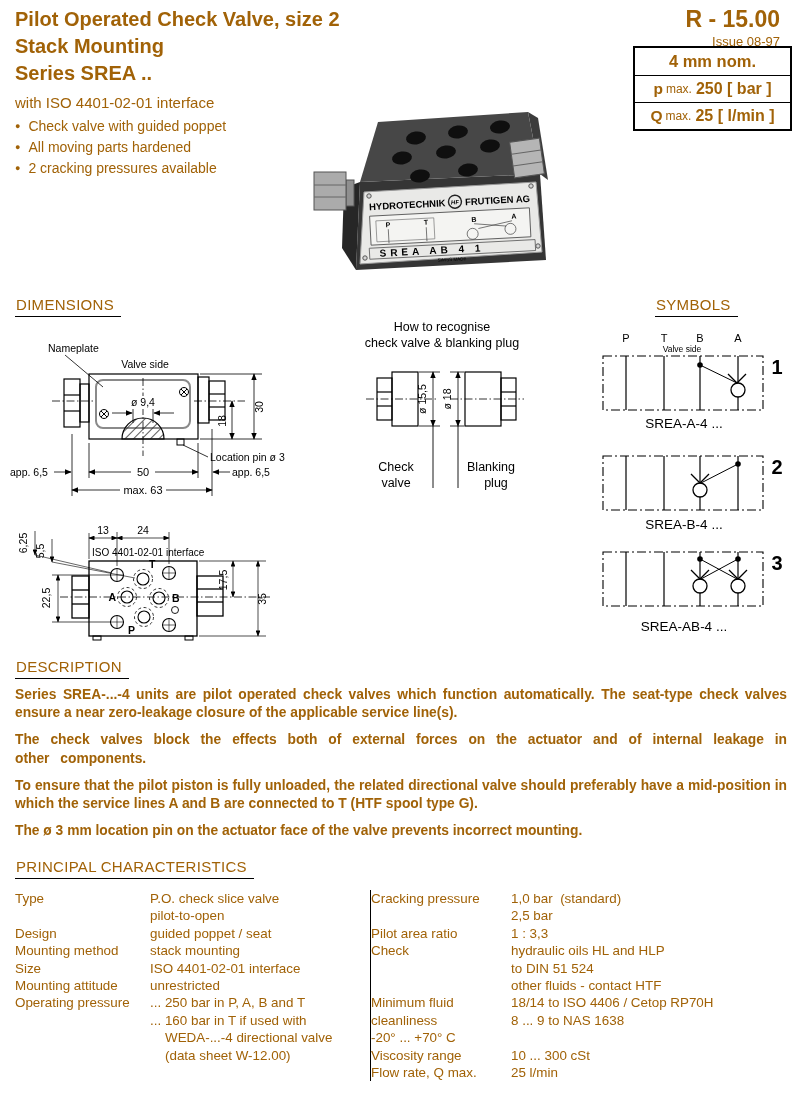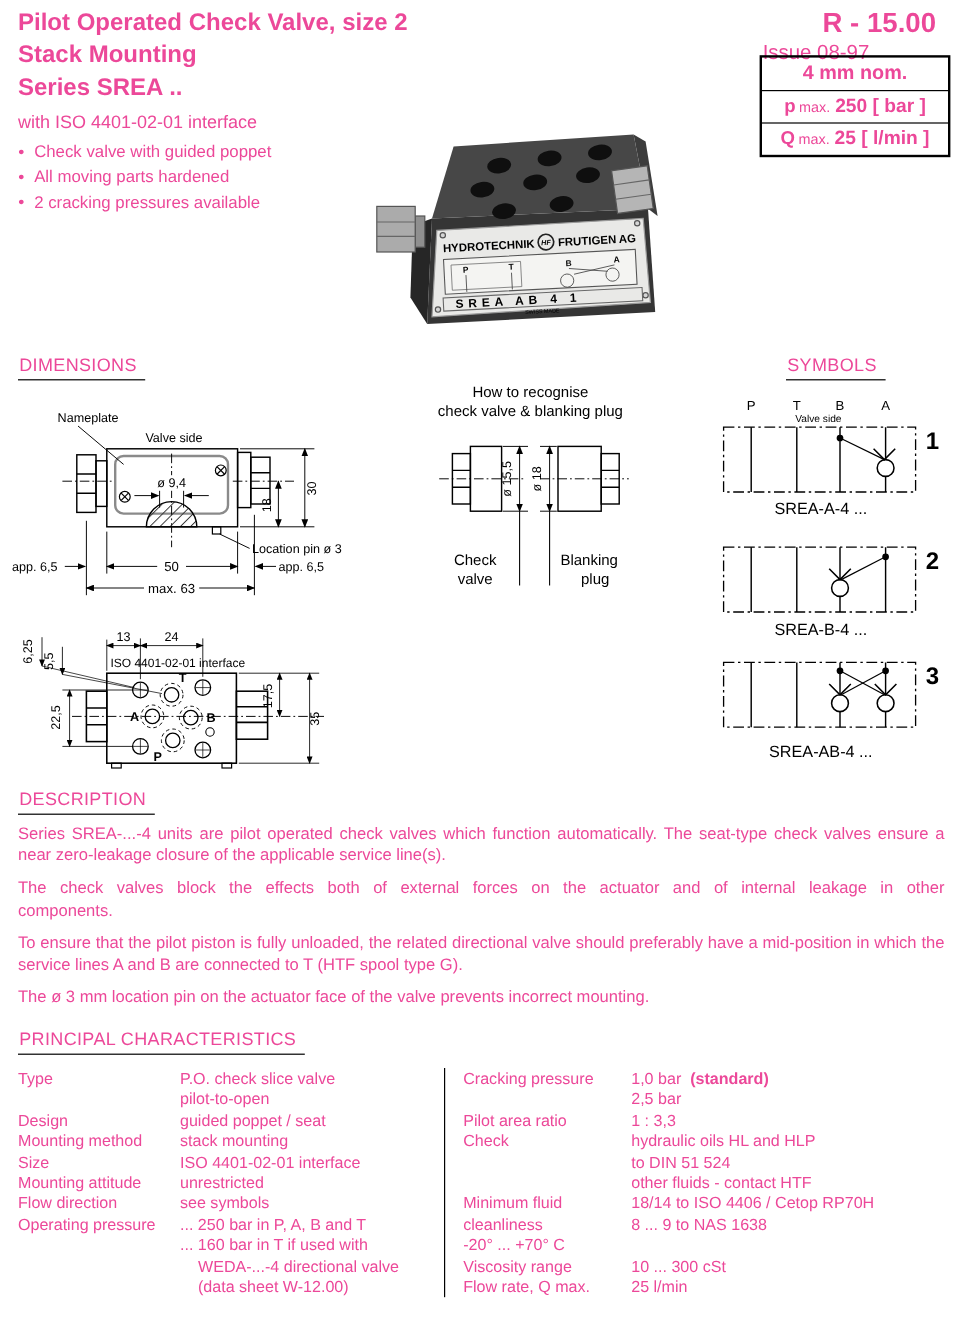--- a/index.html
+++ b/index.html
@@ -1,25 +1,25 @@
 <!DOCTYPE html>
 <html><head>
 <meta charset="utf-8">
 <style>
   html,body{margin:0;padding:0;background:#fff;}
-  #page{position:relative;width:800px;height:1100px;background:#fff;color:#ec4899;
+  #page{position:relative;width:800px;height:1100px;background:#fff;color:#a16207;
         font-family:"Liberation Sans",sans-serif;overflow:hidden;}
   .abs{position:absolute;}
   
   #title-block{left:15px;top:6px;width:430px;}
   .title-line{font-size:20px;font-weight:bold;line-height:27px;}
   .subtitle{font-size:15px;margin-top:7px;}
   #doc-ref{right:20px;top:6px;width:200px;text-align:right;}
   .doc-number{font-size:23px;font-weight:bold;}
-  .issue{font-size:17px;margin-top:1px;text-align:center;}
+  .issue{font-size:13px;margin-top:1px;}
   
   #spec-box{left:633px;top:46px;width:155px;border:2px solid #000;}
   .spec-row{border-top:1.5px solid #000;height:26px;display:flex;align-items:center;justify-content:center;}
   .spec-row.first{border-top:none;height:27px;font-size:16.5px;font-weight:bold;}
   .spec-sym{font-weight:bold;font-size:15.5px;}
   .spec-max{font-size:12px;margin:0 4px 0 3px;}
   .spec-val{font-weight:bold;font-size:16px;text-align:right;}
   
   #features{left:15px;top:118px;margin:0;padding:0;font-size:14px;}
   #features li{list-style:none;display:flex;margin-bottom:4px;line-height:17px;}
@@ -29,32 +29,32 @@
                    padding:0 7px 3px 1px;display:inline-block;}
   #dims-heading{left:15px;top:296px;}
   #symbols-heading{left:655px;top:296px;}
   #desc-heading{left:15px;top:658px;}
   #chars-heading{left:15px;top:858px;}
   
   svg{display:block;}
   svg text{font-family:"Liberation Sans",sans-serif;fill:#000;}
   
   #description{left:15px;top:686px;width:772px;font-size:13.8px;line-height:1.32;}
-  #description p{margin:0 0 9px;text-align:justify;}
+  #description p{margin:0 0 9px;text-align:justify;font-weight:bold;}
   #desc-p2{word-spacing:7px;}
   
   #chars{left:15px;top:890px;width:775px;display:flex;font-size:13.4px;line-height:17.4px;}
   .chars-left{width:355px;flex-shrink:0;}
-  .chars-right{border-left:1.5px solid #000;padding-left:15px;flex:1;}
+  .chars-right{border-left:1.5px solid #000;flex:1;}
   .char-row{display:flex;}
   .char-label{flex-shrink:0;}
   .chars-left .char-label{width:135px;}
   .chars-right .char-label{width:140px;}
   .char-line.indent{padding-left:15px;}
-  .b{font-weight:bold;}
+  .b{font-weight:normal;}
 </style>
 </head>
 <body>
 
 <div id="page">
 
   <div id="title-block" class="abs">
     <div class="title-line">Pilot Operated Check Valve, size 2</div>
     <div class="title-line">Stack Mounting</div>
     <div class="title-line">Series SREA ..</div>
@@ -460,26 +460,20 @@
             <div class="char-line">ISO 4401-02-01 interface</div>
           </div>
       </div>
       <div class="char-row">
         <div class="char-label">Mounting attitude</div>
         <div class="char-values">
             <div class="char-line">unrestricted</div>
           </div>
       </div>
       <div class="char-row">
-        <div class="char-label">Flow direction</div>
-        <div class="char-values">
-            <div class="char-line">see symbols</div>
-          </div>
-      </div>
-      <div class="char-row">
         <div class="char-label">Operating pressure</div>
         <div class="char-values">
           <div class="char-line">... 250 bar in P, A, B and T</div>
           <div class="char-line">... 160 bar in T if used with</div>
           <div class="char-line indent">WEDA-...-4  directional valve</div>
           <div class="char-line indent">(data sheet  W-12.00)</div>
         </div>
       </div>
     </div>
     <div class="chars-right">

